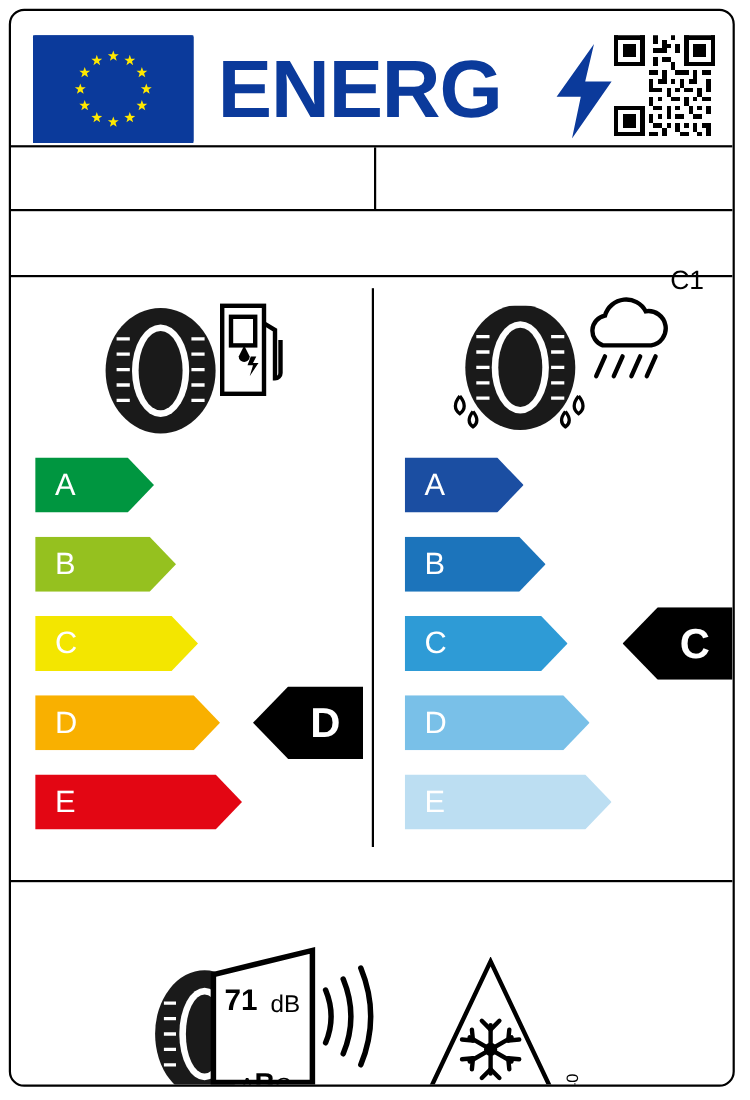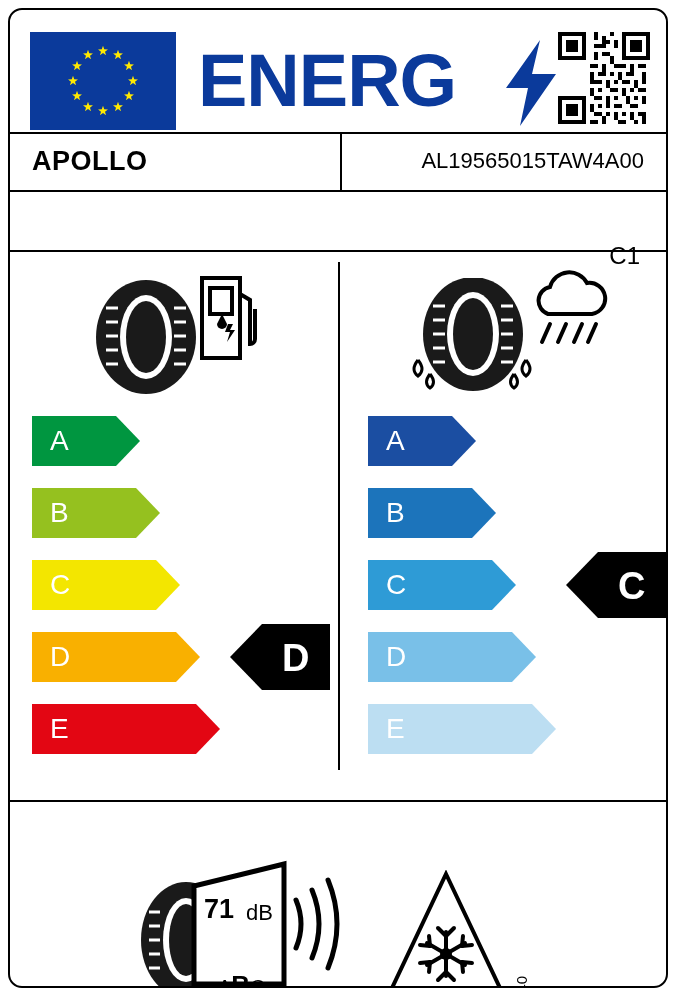--- a/index.html
+++ b/index.html
@@ -156,24 +156,20 @@
             <rect x="15" y="22" width="2" height="1"></rect>
           <rect x="19" y="22" width="1" height="1"></rect>
             <rect x="21" y="21" width="1" height="2"></rect>
         </g>
       </svg>
     </div>
   </div>
 
   <div class="rule" style="left:0;top:122px;width:656px;height:2px;"></div>
 
-  <div class="brandrow">
-    <div class="brand">APOLLO</div>
-    <div class="sku">AL19565015TAW4A00</div>
-  </div>
   <div class="vdiv"></div>
   <div class="rule" style="left:0;top:180px;width:656px;height:2px;"></div>
 
   <div class="sizerow">
     <div class="cls">C1</div>
   </div>
   <div class="rule" style="left:0;top:240px;width:656px;height:2px;"></div>
 
   <div class="main">
 

